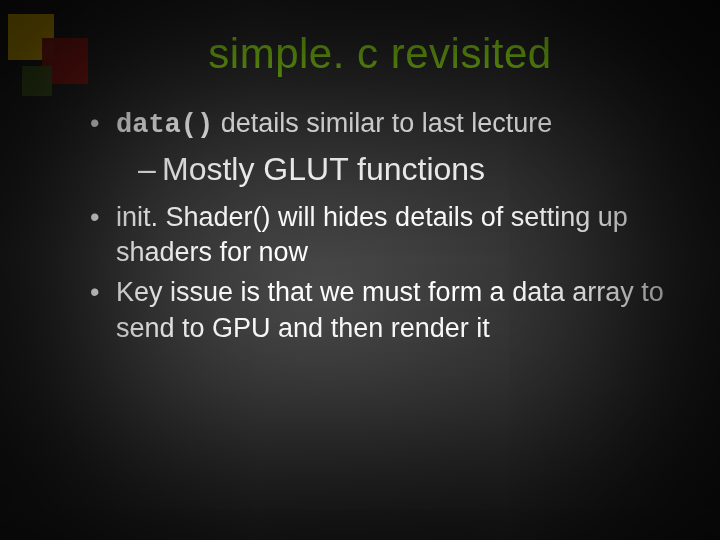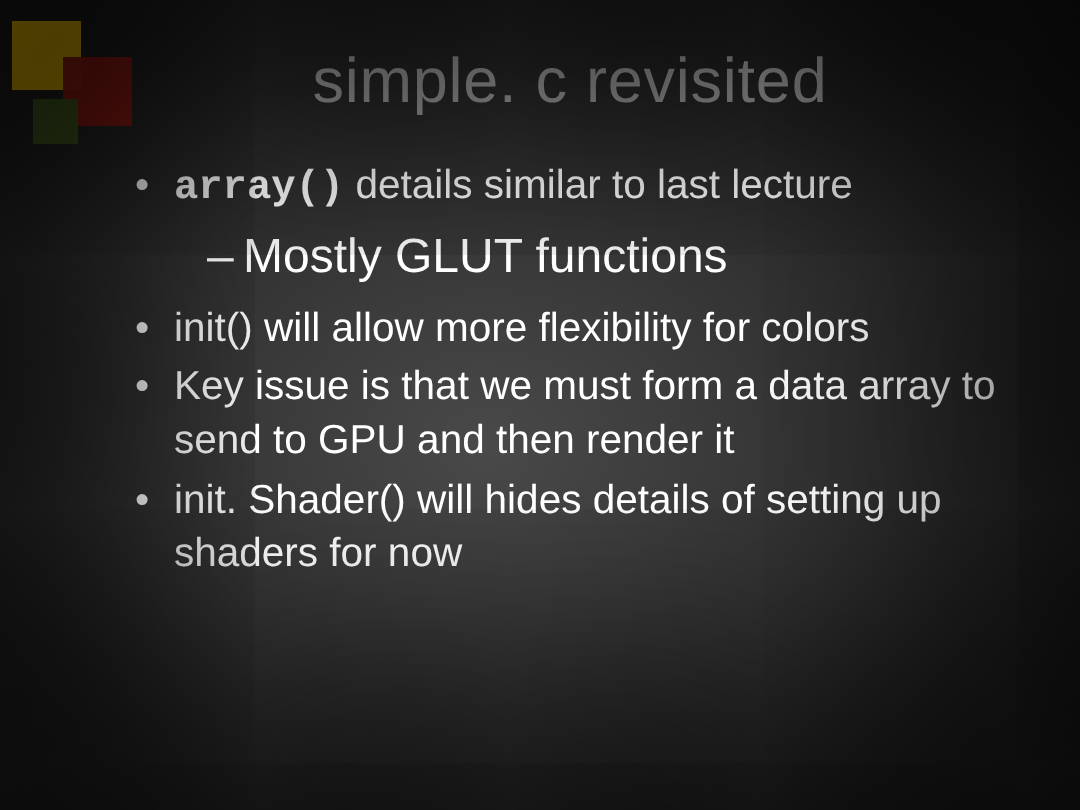--- a/index.html
+++ b/index.html
@@ -25,21 +25,21 @@
   .sq-green  { width: 30px; height: 30px; background: #405a1f; top: 52px; left: 14px; opacity: 0.95; }
 
   .slide {
     position: absolute; inset: 0;
     padding: 30px 50px 40px 90px;
   }
   .title {
     text-align: center;
     font-size: 42px;
     font-weight: 400;
-    color: #a3a3a3;
+    color: #84cc16;
     margin-bottom: 28px;
     letter-spacing: 0.5px;
   }
   .bullets { list-style: none; font-size: 27px; line-height: 1.32; }
   .bullets > li { position: relative; padding-left: 26px; margin-bottom: 4px; }
   .bullets > li::before {
     content: "•"; position: absolute; left: 0; top: 0;
     font-size: 27px; color: #fff;
   }
   .code { font-family: "Courier New", Courier, monospace; font-weight: 700; }
@@ -56,24 +56,23 @@
   <div class="sq sq-yellow"></div>
   <div class="sq sq-red"></div>
   <div class="sq sq-green"></div>
 </div>
 
 <div class="slide">
   <h1 class="title">simple. c revisited</h1>
 
   <ul class="bullets">
     <li>
-      <span class="code">array()</span><span> details similar to last lecture</span>
+      <span class="code">data()</span><span> details similar to last lecture</span>
       <ul class="sub">
         <li>Mostly GLUT functions</li>
       </ul>
     </li>
-    <li>init() will allow more flexibility for colors</li>
+    <li>init. Shader() will hides details of setting up shaders for now</li>
     <li>Key issue is that we must form a data array to send to GPU and then render it</li>
-    <li>init. Shader() will hides details of setting up shaders for now</li>
   </ul>
 </div>
 
 <div class="vignette"></div>
 
 </body></html>

